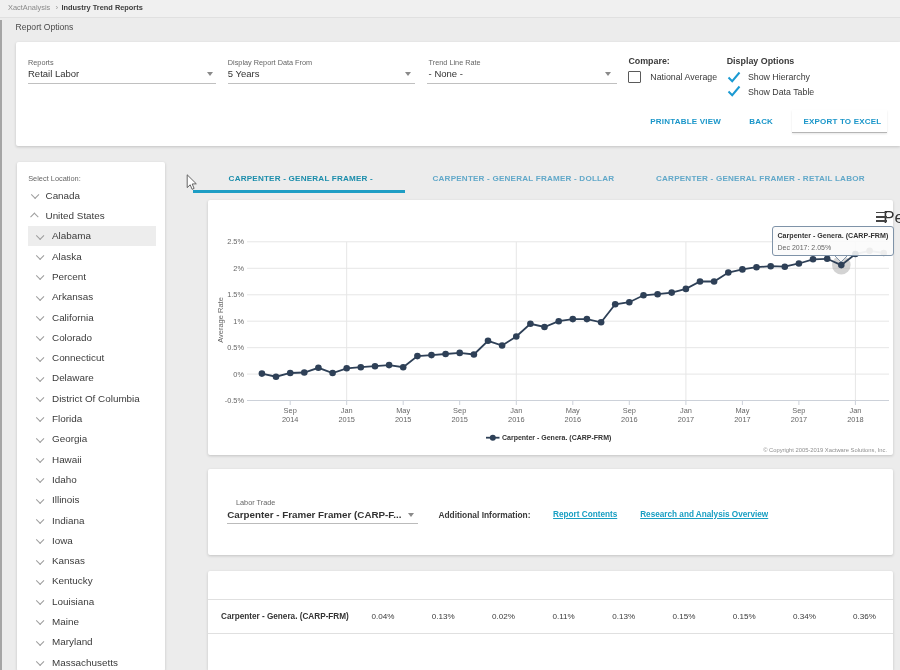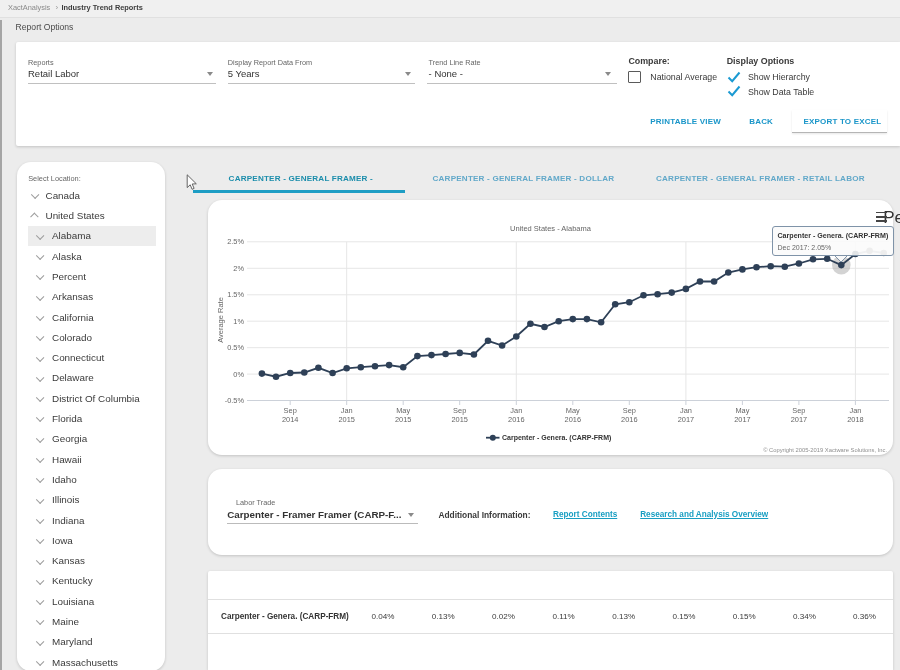--- a/index.html
+++ b/index.html
@@ -1,18 +1,18 @@
 <!DOCTYPE html>
 <html><head><meta charset="utf-8">
 <style>
 * { margin:0; padding:0; box-sizing:border-box; }
 html,body { width:900px; height:670px; overflow:hidden; }
 body { background:#ececec; font-family:"Liberation Sans", sans-serif; position:relative; }
 .abs { position:absolute; white-space:nowrap; }
-.card { position:absolute; background:#fff; box-shadow:0 1px 3px rgba(0,0,0,0.18); border-radius:14px; }
+.card { position:absolute; background:#fff; box-shadow:0 1px 3px rgba(0,0,0,0.18); border-radius:2px; }
 .sel-label { position:absolute; font-size:7.3px; color:#666; white-space:nowrap; }
 .sel-value { position:absolute; font-size:9.5px; color:#333; white-space:nowrap; }
 .sel-line { position:absolute; height:1px; background:#c0c0c0; }
 .sel-arrow { position:absolute; width:0; height:0; border-left:3.6px solid transparent; border-right:3.6px solid transparent; border-top:4.2px solid #8a8a8a; }
 .blue-btn { position:absolute; font-size:8px; font-weight:bold; color:#1a96c9; letter-spacing:0.2px; white-space:nowrap; }
 .chk-label { position:absolute; font-size:8.8px; color:#3a3a3a; white-space:nowrap; }
 .chev { position:absolute; width:5.5px; height:5.5px; border-left:1.4px solid #9e9e9e; border-bottom:1.4px solid #9e9e9e; }
 .chev.down { transform:rotate(-45deg); top:6.5px; }
 .chev.up { transform:rotate(135deg); top:8px; }
 .titem { position:absolute; height:20.3px; }
@@ -171,21 +171,20 @@
 <div class="tab" style="left:432.5px;color:#61a8c9">CARPENTER - GENERAL FRAMER - DOLLAR</div>
 <div class="tab" style="left:656px;color:#61a8c9">CARPENTER - GENERAL FRAMER - RETAIL LABOR</div>
 <div class="abs" style="left:193px;top:190px;width:212px;height:2.5px;background:#1d9dc4"></div>
 
 <svg class="abs" style="left:186px;top:174px" width="12" height="17" viewBox="0 0 12 17">
 <path d="M1.2 0.8 L1.2 13.6 L4.2 10.8 L6.1 15.3 L8.1 14.4 L6.2 10 L10.3 9.8 Z" fill="#fdfdfd" stroke="#555" stroke-width="0.9"></path>
 </svg>
 
 <div class="card" style="left:208px;top:200px;width:685px;height:255px">
   <div class="abs" style="left:0;top:8px;width:798px;text-align:right;font-size:17px;color:#333">Percent Change</div>
-  <div class="abs" style="left:0;top:24px;width:685px;text-align:center;font-size:7.5px;color:#666">United States - Alabama</div>
   <div class="abs" style="left:668.4px;top:11.6px;width:11px">
     <div style="height:1.7px;background:#454545;margin-bottom:2.7px"></div>
     <div style="height:1.7px;background:#454545;margin-bottom:2.7px"></div>
     <div style="height:1.7px;background:#454545"></div>
   </div>
   <svg width="685" height="255" viewBox="0 0 685 255" style="position:absolute;left:0;top:0">
 <g stroke="#e6e6e6" stroke-width="1">
         <line x1="39" y1="41.8" x2="681" y2="41.8"></line>
         <line x1="39" y1="68.3" x2="681" y2="68.3"></line>
         <line x1="39" y1="94.8" x2="681" y2="94.8"></line>

